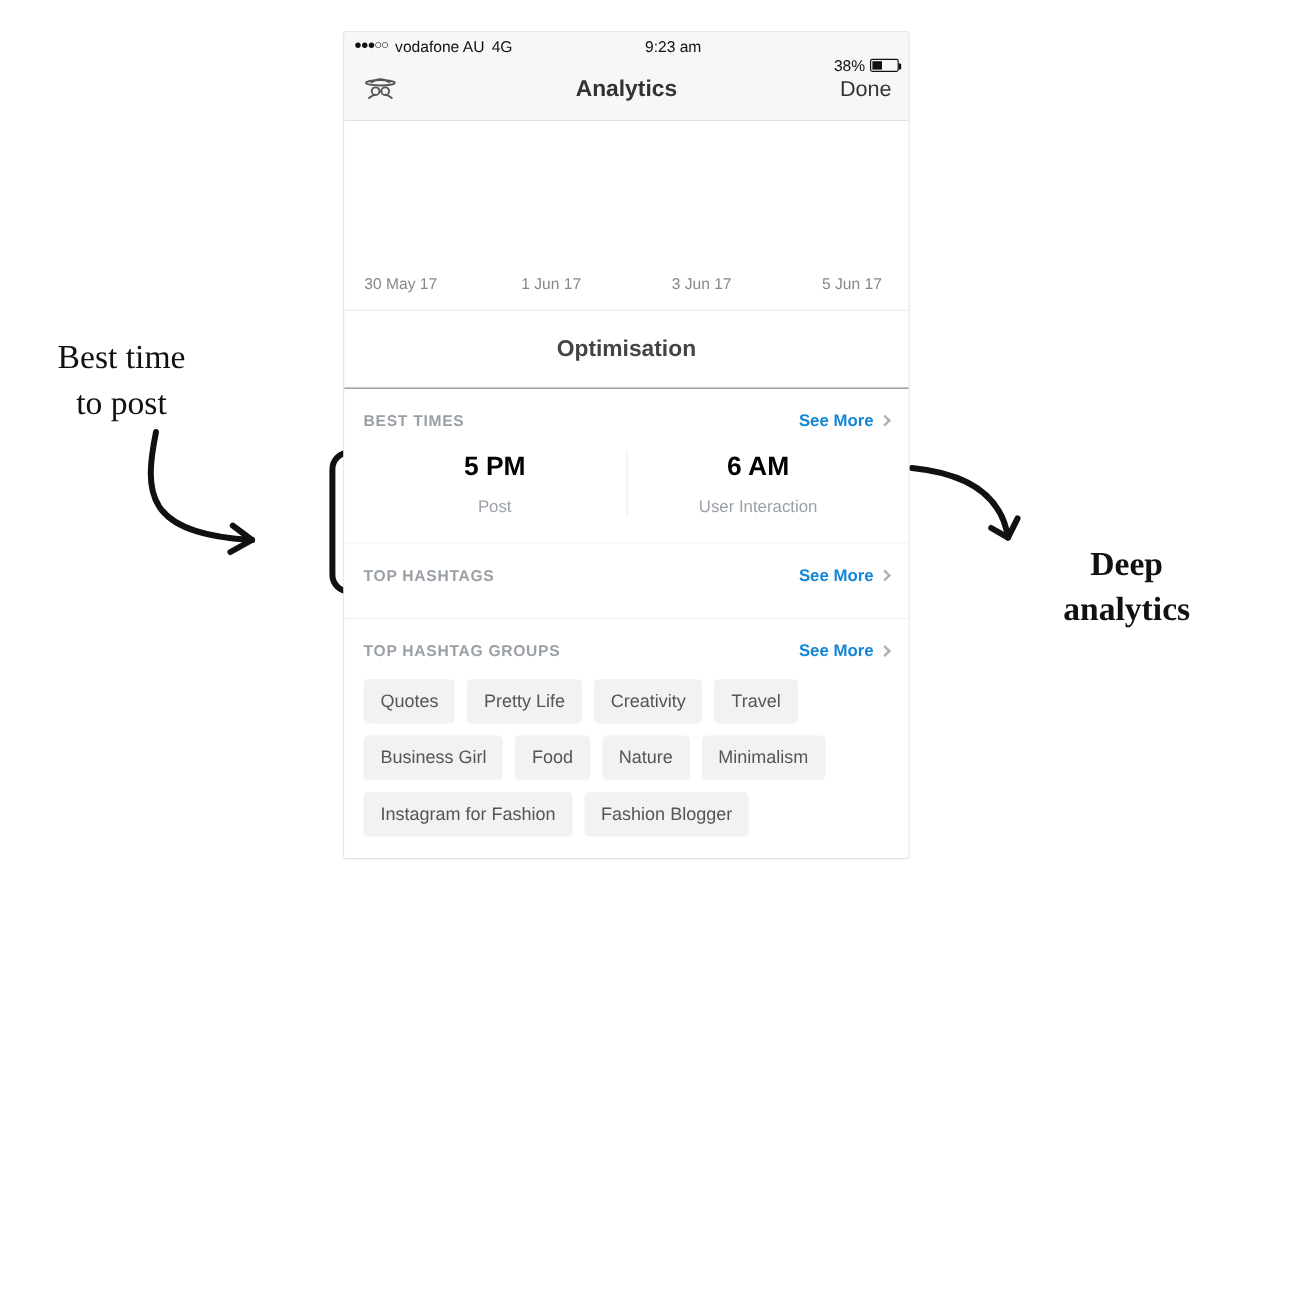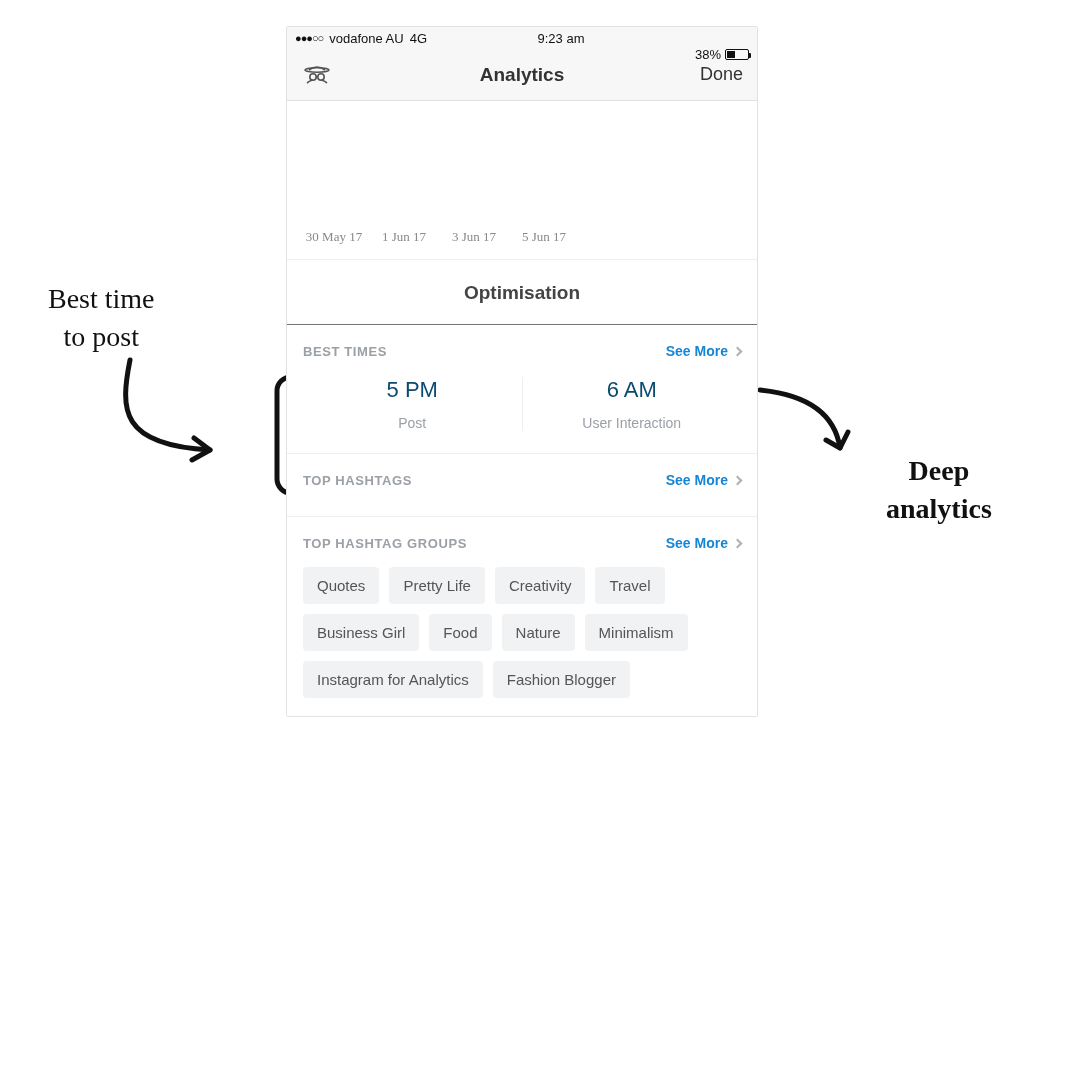--- a/index.html
+++ b/index.html
@@ -96,22 +96,22 @@
     display: flex;
     justify-content: space-between;
     align-items: flex-end;
     height: 118px;
     padding: 0 4px;
   }
   .bar-slot { width: 50px; display: flex; justify-content: center; }
   .bar { width: 50px; background: #3598db; }
   .chart-labels {
     display: flex;
+    justify-content: space-between;
     padding: 10px 0 6px;
-    font-family: Liberation Serif, serif;
   }
   .chart-label { width: 70px; text-align: center; font-size: 13px; color: #888; }
 
   .section-title {
     text-align: center;
     font-size: 19px;
     font-weight: 600;
     color: #444;
     padding: 22px 0 20px;
     border-bottom: 1px solid #737373;
@@ -152,22 +152,22 @@
     display: flex;
     padding: 8px 0 4px;
   }
   .best-col {
     flex: 1;
     text-align: center;
   }
   .best-col:first-child { border-right: 1px solid #eee; }
   .best-time {
     font-size: 22px;
-    font-weight: 400;
-    color: #0c4a6e;
+    font-weight: 700;
+    color: #000000;
   }
   .best-sub {
     font-size: 14px;
     color: #9aa0a6;
     margin-top: 12px;
   }
 
   .tag-wrap {
     display: flex;
     flex-wrap: wrap;
@@ -327,19 +327,19 @@
       </div>
       <div class="tag-wrap" id="groups-wrap">
           <div class="tag">Quotes</div>
           <div class="tag">Pretty Life</div>
           <div class="tag">Creativity</div>
           <div class="tag">Travel</div>
           <div class="tag">Business Girl</div>
           <div class="tag">Food</div>
           <div class="tag">Nature</div>
           <div class="tag">Minimalism</div>
-          <div class="tag">Instagram for Analytics</div>
+          <div class="tag">Instagram for Fashion</div>
           <div class="tag">Fashion Blogger</div>
         </div>
     </div>
 
   </div>
 </div>
 
 </body></html>

